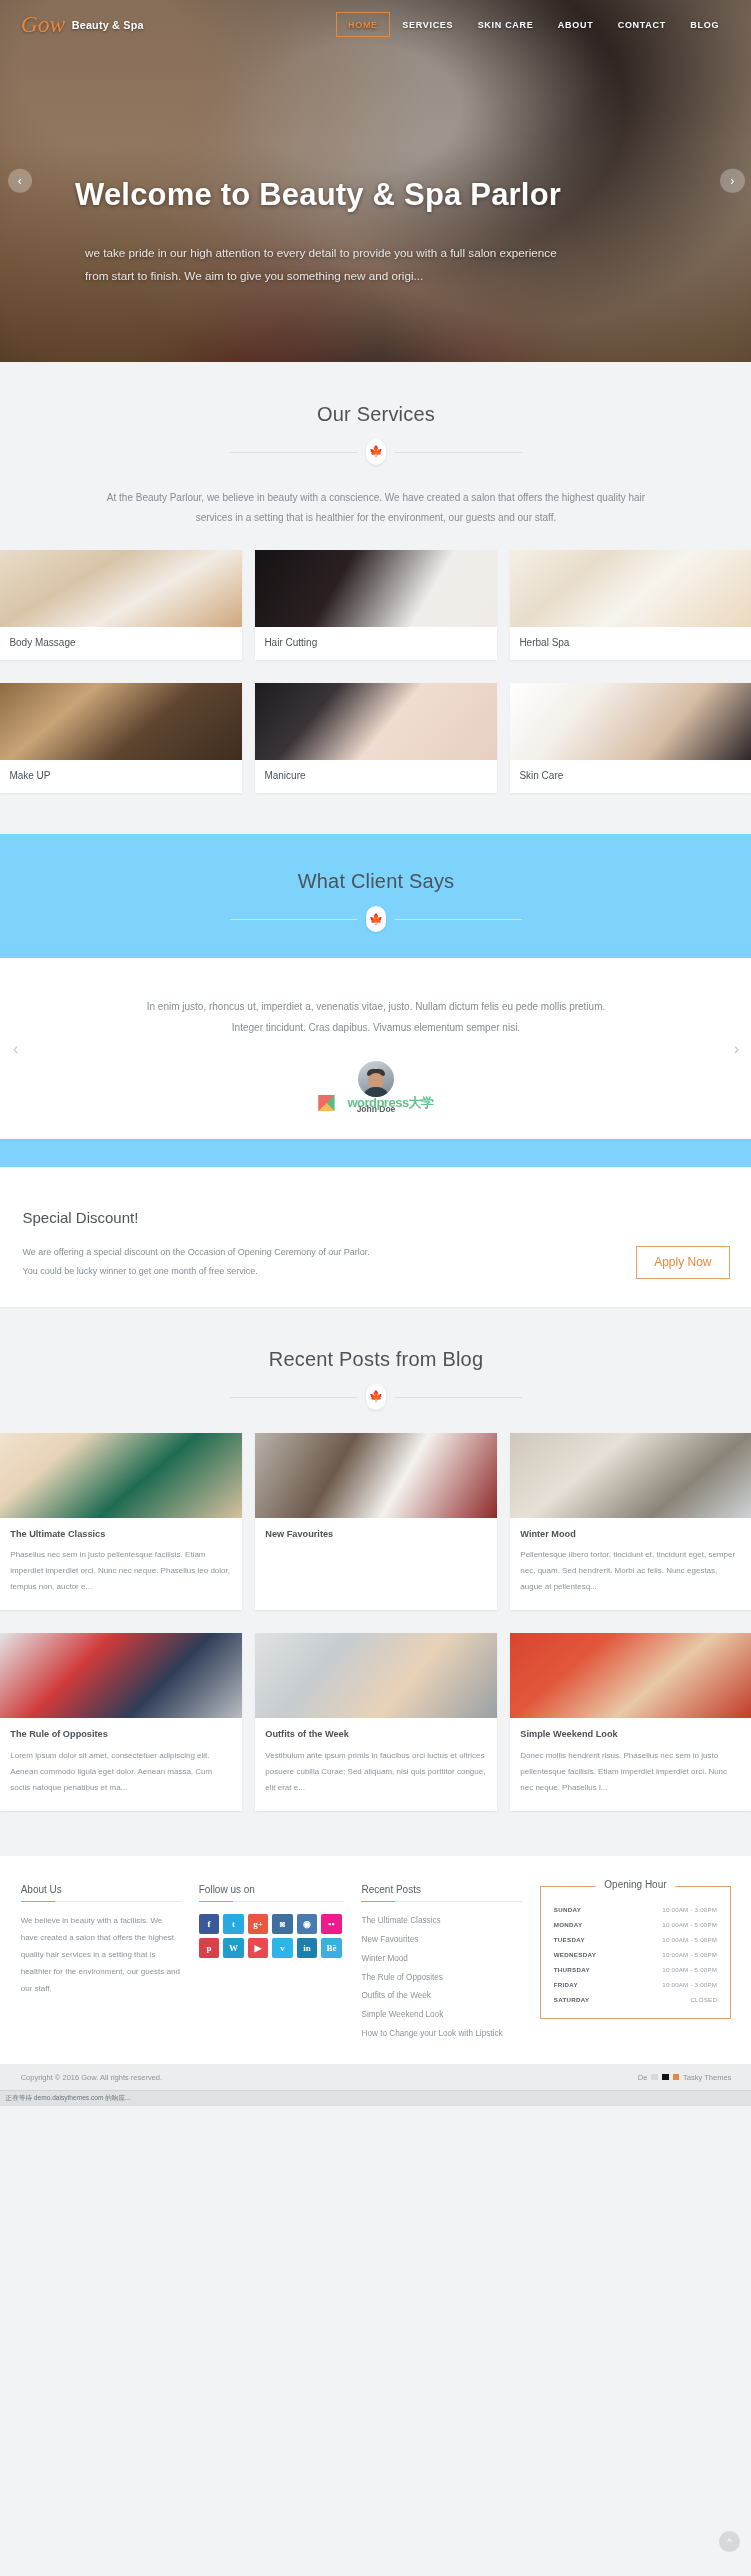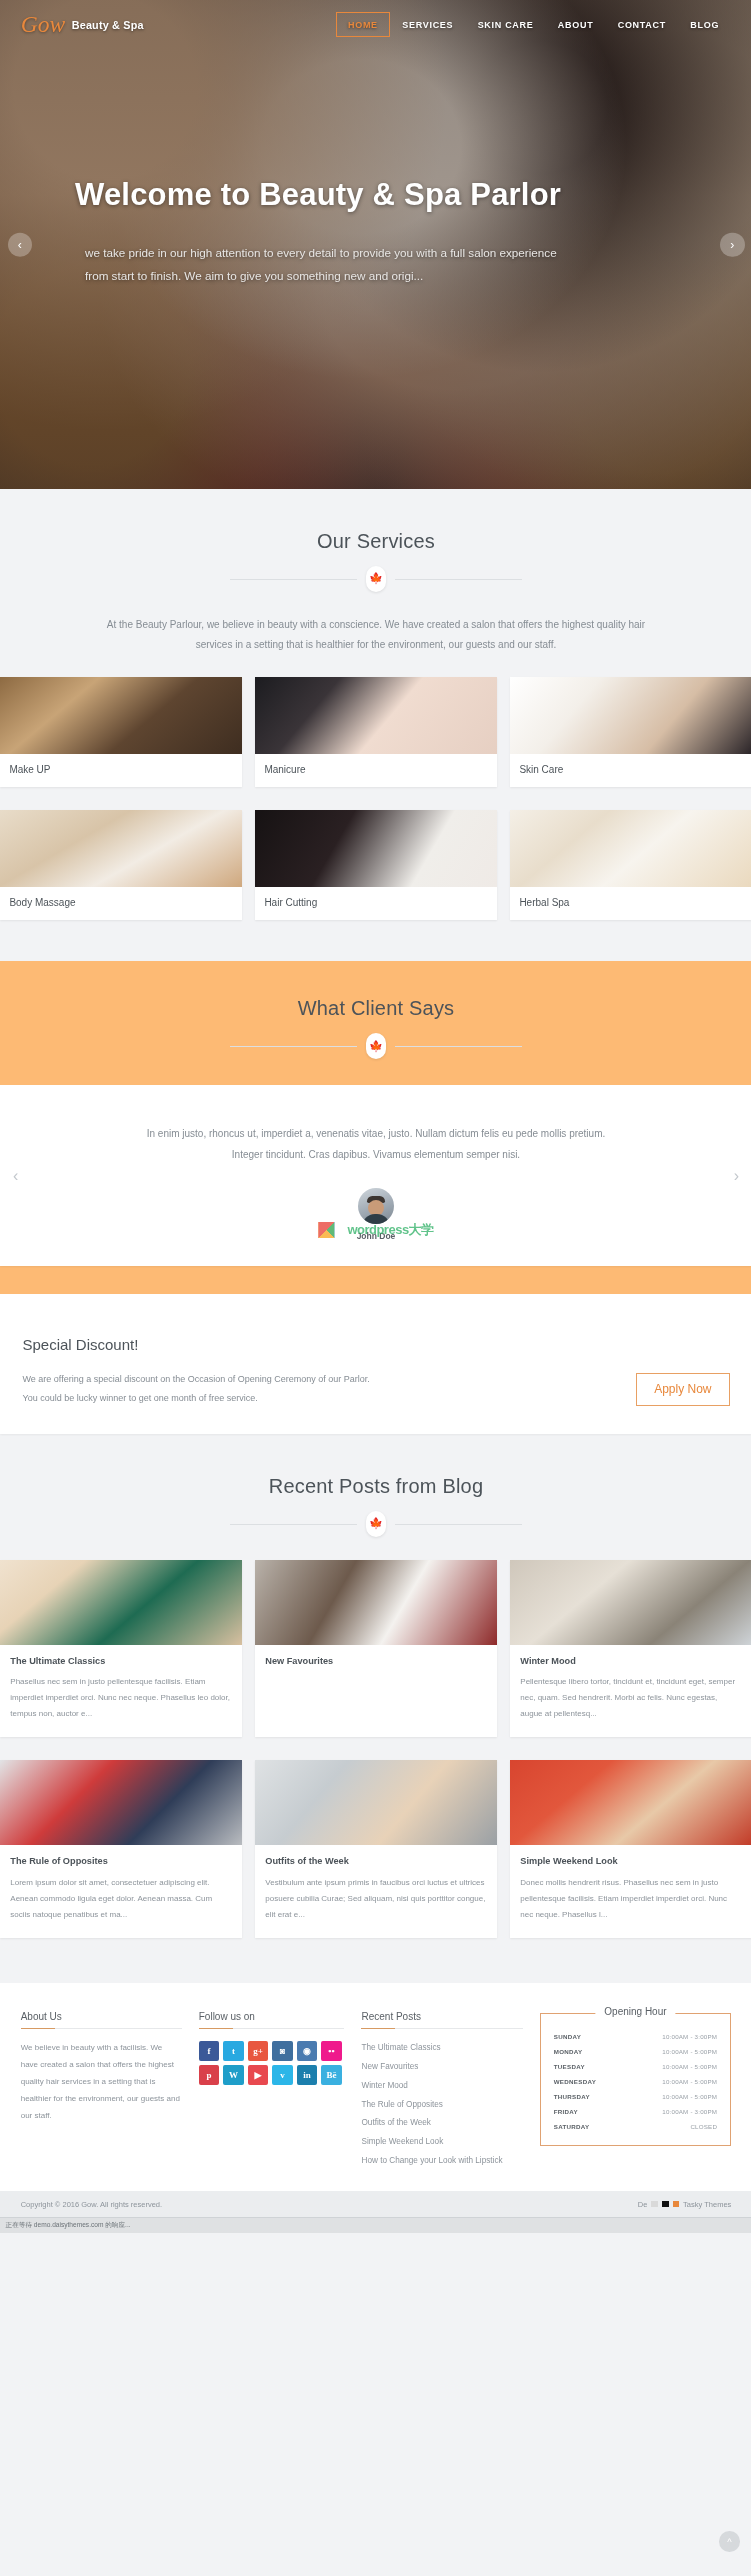--- a/index.html
+++ b/index.html
@@ -1,19 +1,19 @@
 <!DOCTYPE html>
 <html style="font-size:15px"><head>
 <meta charset="utf-8">
 <style>
   *{box-sizing:border-box;margin:0;padding:0;}
   body{width:752px;font-family:"Liberation Sans",sans-serif;background:#f2f3f5;color:#5a6066;-webkit-font-smoothing:antialiased;}
 
   
-  .hero{position:relative;height:489px;overflow:hidden;background:#4a3b35;}
+  .hero{position:relative;height:362px;overflow:hidden;background:#4a3b35;}
   .hero-bg{position:absolute;inset:0;
     background:
       radial-gradient(circle at 14% 18%, #d8b38f 0 12%, transparent 45%),
       radial-gradient(ellipse at 48% 30%, #efe6da 0 18%, transparent 48%),
       radial-gradient(circle at 72% 22%, #2b2220 0 10%, transparent 40%),
       radial-gradient(circle at 90% 28%, #c9b49b 0 14%, transparent 50%),
       radial-gradient(ellipse at 60% 62%, #d6a98b 0 20%, transparent 55%),
       radial-gradient(circle at 12% 75%, #a8753f 0 13%, transparent 42%),
       radial-gradient(circle at 88% 78%, #b07b3e 0 12%, transparent 40%),
       radial-gradient(circle at 30% 90%, #8d1f33 0 6%, transparent 26%),
@@ -51,21 +51,21 @@
   .card-label{padding:10.3px 9.4px 12.2px;font-size:10px;color:#4c5359;}
 
   .svc1{background:linear-gradient(150deg,#e8dcc9 0%,#d8c4a8 35%,#f2ece4 60%,#cfa87e 100%);}
   .svc2{background:linear-gradient(120deg,#161213 0%,#2a2022 35%,#f0eeea 70%,#efeae6 100%);}
   .svc3{background:linear-gradient(140deg,#f4efe6 0%,#e8ddcb 30%,#f7f4ee 55%,#ead9be 100%);}
   .svc4{background:linear-gradient(140deg,#8d6a42 0%,#c8a477 30%,#5e4530 60%,#3e2d20 100%);}
   .svc5{background:linear-gradient(130deg,#1c1c20 0%,#3a3438 28%,#f0dcd0 55%,#e6cfc2 100%);}
   .svc6{background:linear-gradient(130deg,#ffffff 0%,#f3efe9 30%,#d6bda5 65%,#2a2428 100%);}
 
   
-  .testi-wrap{padding:36px 0 0;background:#fdba74;}
+  .testi-wrap{padding:36px 0 0;background:#7dd3fc;}
   .testi-box{background:#fff;margin-top:26px;padding:38px 49px 24.4px;position:relative;box-shadow:0 0.9px 1.9px rgba(0,0,0,.05);}
   .testi-text{text-align:center;font-size:10px;line-height:2.1;color:#868d94;}
   .testi-avatar{width:36px;height:36px;border-radius:50%;margin:22.5px auto 0;background:linear-gradient(160deg,#cfd6dc 0%,#9fa9b3 55%,#7c8791 100%);position:relative;overflow:hidden;}
   .testi-avatar .face{position:absolute;left:50%;top:34%;transform:translateX(-50%);width:16px;height:16px;border-radius:50%;background:#c99b78;}
   .testi-avatar .hair{position:absolute;left:50%;top:22%;transform:translateX(-50%);width:18px;height:7.5px;border-radius:8.5px 8.5px 2.8px 2.8px;background:#3c3531;}
   .testi-avatar .body{position:absolute;left:50%;bottom:-2.8px;transform:translateX(-50%);width:28px;height:13px;border-radius:13px 13px 0 0;background:#2f3d46;}
   .wm{position:absolute;left:50%;top:calc(100% - 45px);transform:translate(-50%,0);display:flex;align-items:center;gap:13px;opacity:.78;pointer-events:none;}
   .wm-logo{width:16px;height:16px;background:
     linear-gradient(135deg,#e8453c 50%,transparent 50%),
     linear-gradient(45deg,#f9a825 50%,transparent 50%),
@@ -162,45 +162,45 @@
     <div class="leaf">🍁</div>
     <div class="bar"></div>
   </div>
   <p class="sec-intro">
     <span>At the Beauty Parlour, we believe in beauty with a conscience. We have created a salon that offers the highest</span>
     <span>quality hair services in a setting that is healthier for the environment, our guests and our staff.</span>
   </p>
 
   <div class="grid3">
     <div class="card">
+      <div class="card-img svc1"></div>
+      <div class="card-label">Body Massage</div>
+    </div>
+    <div class="card">
+      <div class="card-img svc2"></div>
+      <div class="card-label">Hair Cutting</div>
+    </div>
+    <div class="card">
+      <div class="card-img svc3"></div>
+      <div class="card-label">Herbal Spa</div>
+    </div>
+  </div>
+
+  <div class="grid3">
+    <div class="card">
       <div class="card-img svc4"></div>
       <div class="card-label">Make UP</div>
     </div>
     <div class="card">
       <div class="card-img svc5"></div>
       <div class="card-label">Manicure</div>
     </div>
     <div class="card">
       <div class="card-img svc6"></div>
       <div class="card-label">Skin Care</div>
-    </div>
-  </div>
-
-  <div class="grid3">
-    <div class="card">
-      <div class="card-img svc1"></div>
-      <div class="card-label">Body Massage</div>
-    </div>
-    <div class="card">
-      <div class="card-img svc2"></div>
-      <div class="card-label">Hair Cutting</div>
-    </div>
-    <div class="card">
-      <div class="card-img svc3"></div>
-      <div class="card-label">Herbal Spa</div>
     </div>
   </div>
 </div>
 
 <div class="section testi-wrap">
   <h2 class="sec-title">What Client Says</h2>
   <div class="divider">
     <div class="bar"></div>
     <div class="leaf">🍁</div>
     <div class="bar"></div>

